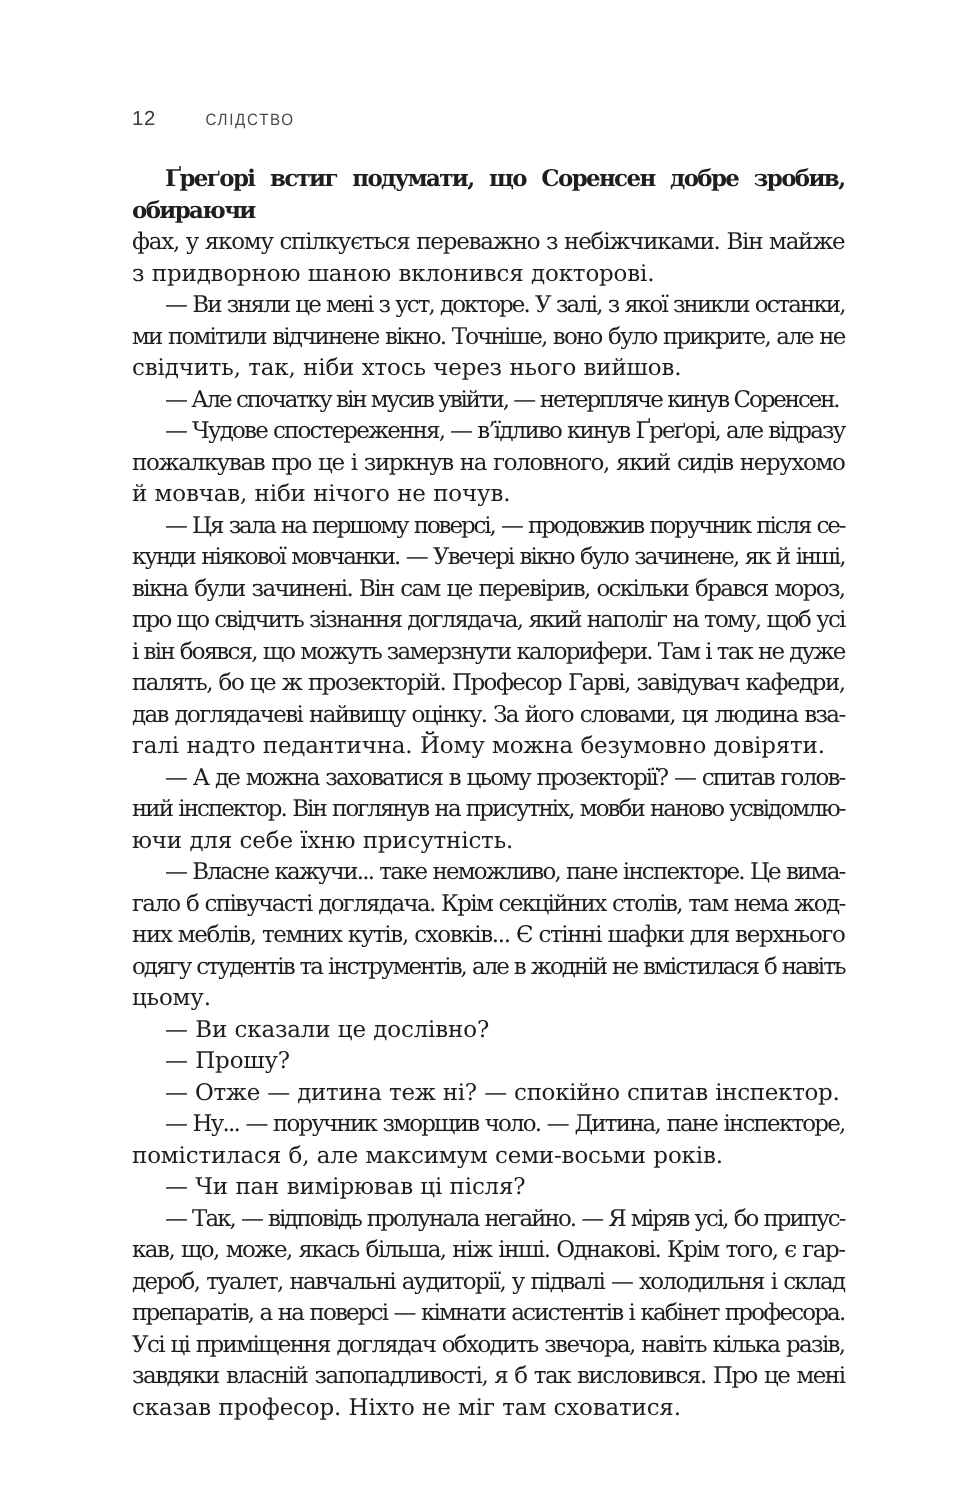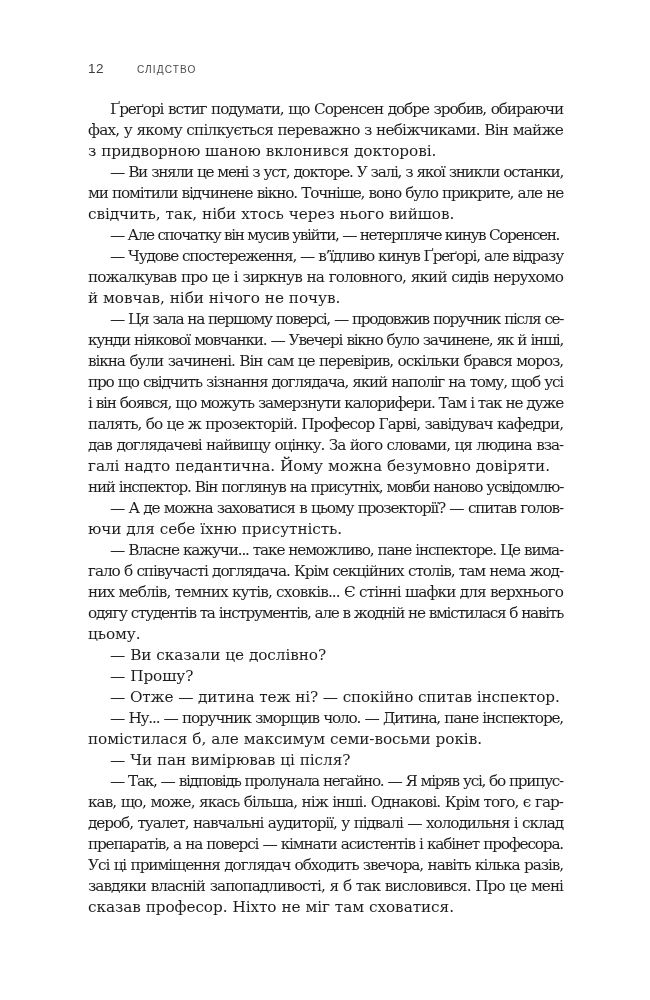--- a/index.html
+++ b/index.html
@@ -2,20 +2,21 @@
 <html><head>
 <meta charset="utf-8">
 <style>
   html,body{margin:0;padding:0;background:#ffffff;}
   .page{
     position:relative;
     width:650px;height:976px;
     background:#ffffff;
     overflow:hidden;
     font-family:"DejaVu Serif","Liberation Serif",serif;
+    margin-top:10px;
   }
   .page-header{
     position:absolute;
     left:88px;top:61px;width:475px;
     font-family:"Liberation Sans","DejaVu Sans",sans-serif;
     color:#4b4b4b;
     display:flex;align-items:baseline;
   }
   .page-number{
     font-size:13.5px;
@@ -49,40 +50,40 @@
 </style>
 </head>
 <body>
 
 <div class="page">
   <div class="page-header">
     <span class="page-number">12</span>
     <span class="running-title">СЛІДСТВО</span>
   </div>
   <div class="page-text">
-      <div class="line first" style="letter-spacing: -1.1px;">Ґреґорі встиг подумати, що Соренсен добре зробив, обираючи</div>
+      <div class="line first" style="letter-spacing: -1.1px; font-weight: bold;">Ґреґорі встиг подумати, що Соренсен добре зробив, обираючи</div>
       <div class="line" style="letter-spacing: -0.8px;">фах, у якому спілкується переважно з небіжчиками. Він майже</div>
       <div class="line end">з придворною шаною вклонився докторові.</div>
       <div class="line first" style="letter-spacing: -1.3px;">— Ви зняли це мені з уст, докторе. У залі, з якої зникли останки,</div>
       <div class="line" style="letter-spacing: -1.2px;">ми помітили відчинене вікно. Точніше, воно було прикрите, але не</div>
       <div class="line end">свідчить, так, ніби хтось через нього вийшов.</div>
       <div class="line first end" style="letter-spacing: -1.4px;">— Але спочатку він мусив увійти, — нетерпляче кинув Соренсен.</div>
       <div class="line first" style="letter-spacing: -1.2px;">— Чудове спостереження, — в’їдливо кинув Ґреґорі, але відразу</div>
       <div class="line" style="letter-spacing: -0.9px;">пожалкував про це і зиркнув на головного, який сидів нерухомо</div>
       <div class="line end">й мовчав, ніби нічого не почув.</div>
       <div class="line first" style="letter-spacing: -1.4px;">— Ця зала на першому поверсі, — продовжив поручник після се-</div>
       <div class="line" style="letter-spacing: -1.3px;">кунди ніякової мовчанки. — Увечері вікно було зачинене, як й інші,</div>
       <div class="line" style="letter-spacing: -1.1px;">вікна були зачинені. Він сам це перевірив, оскільки брався мороз,</div>
       <div class="line" style="letter-spacing: -1.2px;">про що свідчить зізнання доглядача, який наполіг на тому, щоб усі</div>
       <div class="line" style="letter-spacing: -1.2px;">і він боявся, що можуть замерзнути калорифери. Там і так не дуже</div>
       <div class="line" style="letter-spacing: -1px;">палять, бо це ж прозекторій. Професор Гарві, завідувач кафедри,</div>
       <div class="line" style="letter-spacing: -1.1px;">дав доглядачеві найвищу оцінку. За його словами, ця людина вза-</div>
       <div class="line end">галі надто педантична. Йому можна безумовно довіряти.</div>
+      <div class="line first" style="letter-spacing: -1.2px;">— А де можна заховатися в цьому прозекторії? — спитав голов-</div>
       <div class="line" style="letter-spacing: -1.3px;">ний інспектор. Він поглянув на присутніх, мовби наново усвідомлю-</div>
-      <div class="line first" style="letter-spacing: -1.2px;">— А де можна заховатися в цьому прозекторії? — спитав голов-</div>
       <div class="line end">ючи для себе їхню присутність.</div>
       <div class="line first" style="letter-spacing: -1.2px;">— Власне кажучи... таке неможливо, пане інспекторе. Це вима-</div>
       <div class="line" style="letter-spacing: -1.1px;">гало б співучасті доглядача. Крім секційних столів, там нема жод-</div>
       <div class="line" style="letter-spacing: -0.9px;">них меблів, темних кутів, сховків... Є стінні шафки для верхнього</div>
       <div class="line" style="letter-spacing: -1.3px;">одягу студентів та інструментів, але в жодній не вмістилася б навіть</div>
       <div class="line end">цьому.</div>
       <div class="line first end">— Ви сказали це дослівно?</div>
       <div class="line first end">— Прошу?</div>
       <div class="line first end" style="letter-spacing: -0.2px;">— Отже — дитина теж ні? — спокійно спитав інспектор.</div>
       <div class="line first" style="letter-spacing: -1.2px;">— Ну... — поручник зморщив чоло. — Дитина, пане інспекторе,</div>

